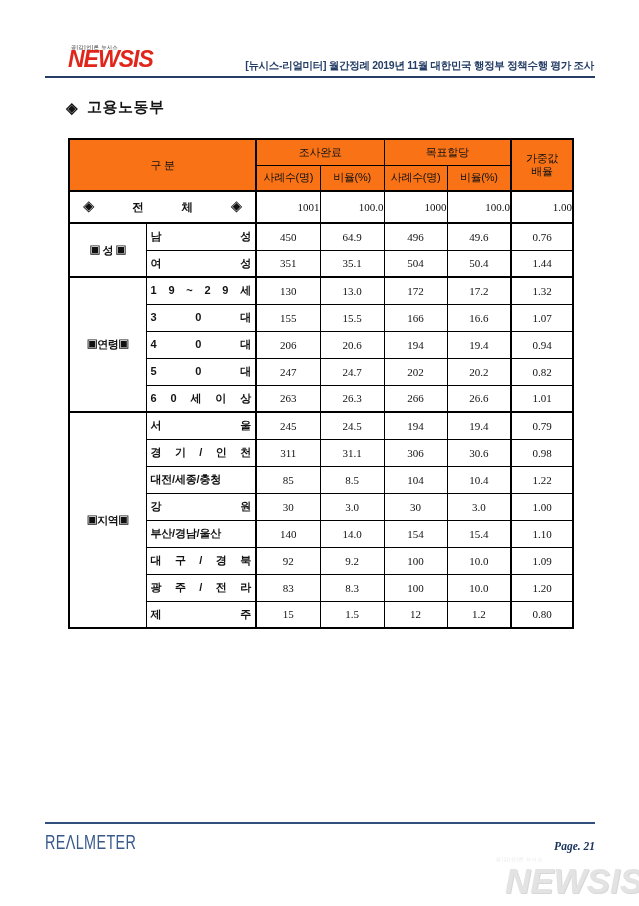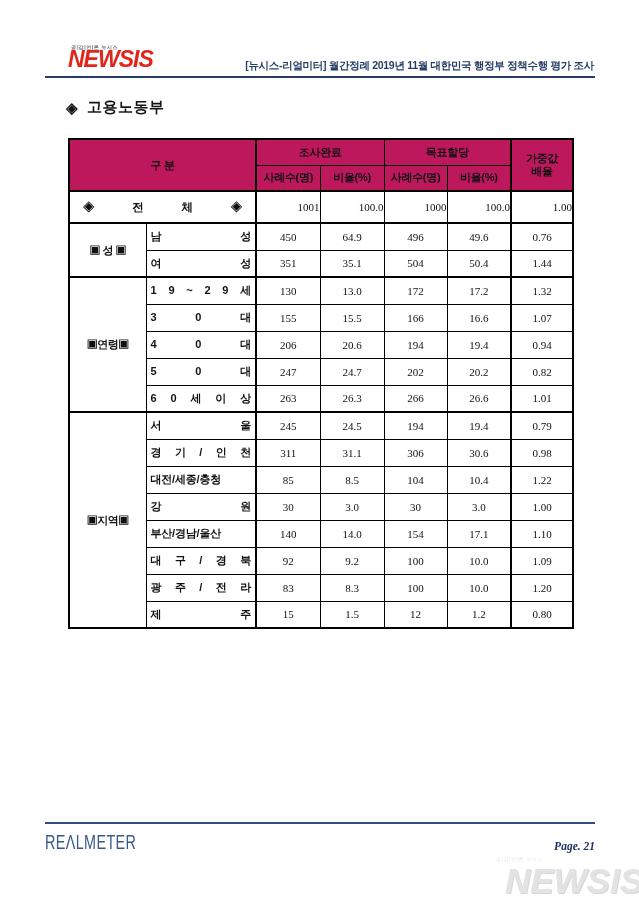--- a/index.html
+++ b/index.html
@@ -46,21 +46,21 @@
     width: 504px; border-collapse: collapse; table-layout: fixed;
     border: 2px solid #000;
   }
   .survey th, .survey td {
     border: 1px solid #000;
     font-size: 11px; white-space: nowrap; overflow: hidden;
     vertical-align: middle;
   }
   .survey thead { border-bottom: 2px solid #000; }
   .survey thead th {
-    background: #be185d; font-weight: 700; color: #111;
+    background: #f97316; font-weight: 400; color: #111;
     height: 26px; text-align: center; letter-spacing: -0.3px;
   }
   .survey tbody td { height: 27px; }
   .survey tr.total-row td { height: 32px; text-align: right; }
   .survey tbody tr.group-end { border-bottom: 2px solid #000; }
 
   .bl2 { border-left: 2px solid #000 !important; }
 
   td.num {
     font-family: "Liberation Serif", serif;
@@ -244,21 +244,21 @@
       <td class="num">3.0</td>
       <td class="num">30</td>
       <td class="num">3.0</td>
       <td class="num bl2">1.00</td>
     </tr>
     <tr>
       <td class="cat">부산/경남/울산</td>
       <td class="num bl2">140</td>
       <td class="num">14.0</td>
       <td class="num">154</td>
-      <td class="num">17.1</td>
+      <td class="num">15.4</td>
       <td class="num bl2">1.10</td>
     </tr>
     <tr>
       <td class="cat">대 구 / 경 북</td>
       <td class="num bl2">92</td>
       <td class="num">9.2</td>
       <td class="num">100</td>
       <td class="num">10.0</td>
       <td class="num bl2">1.09</td>
     </tr>

